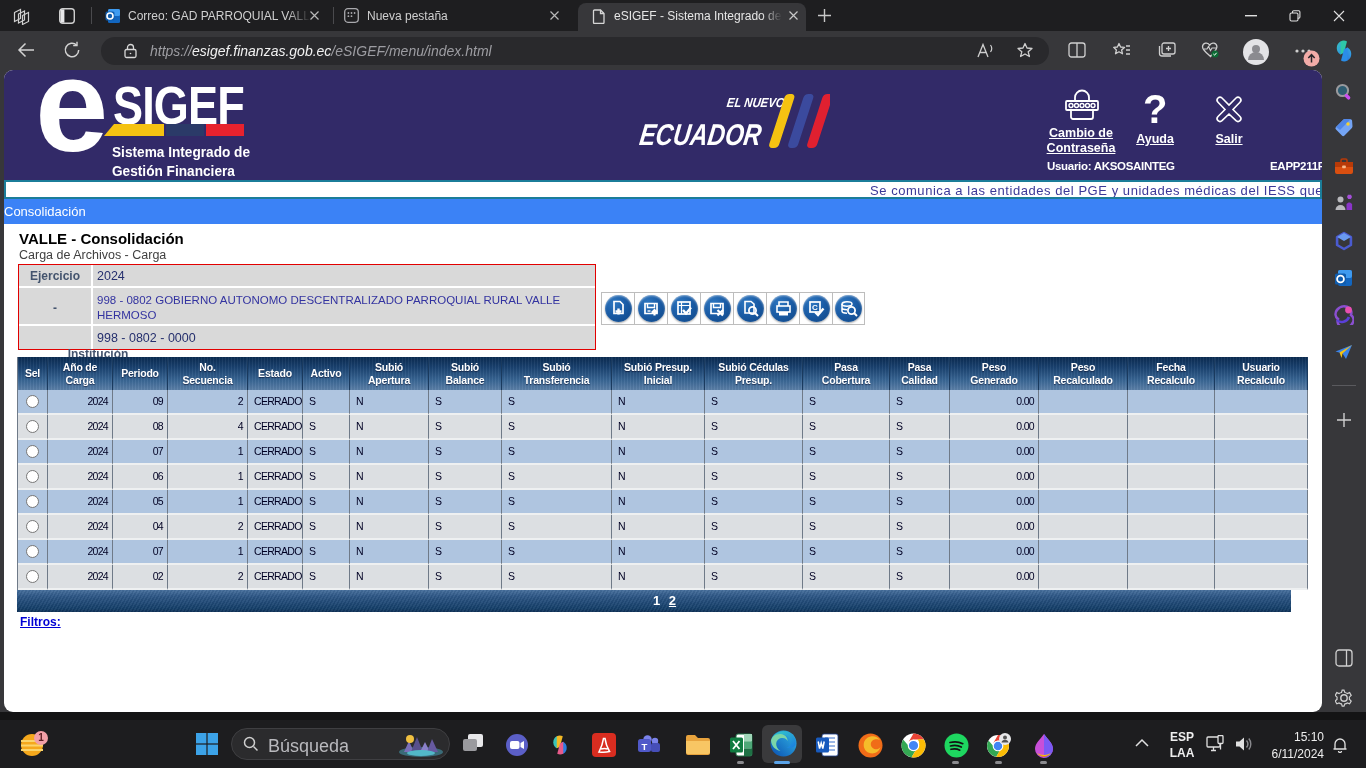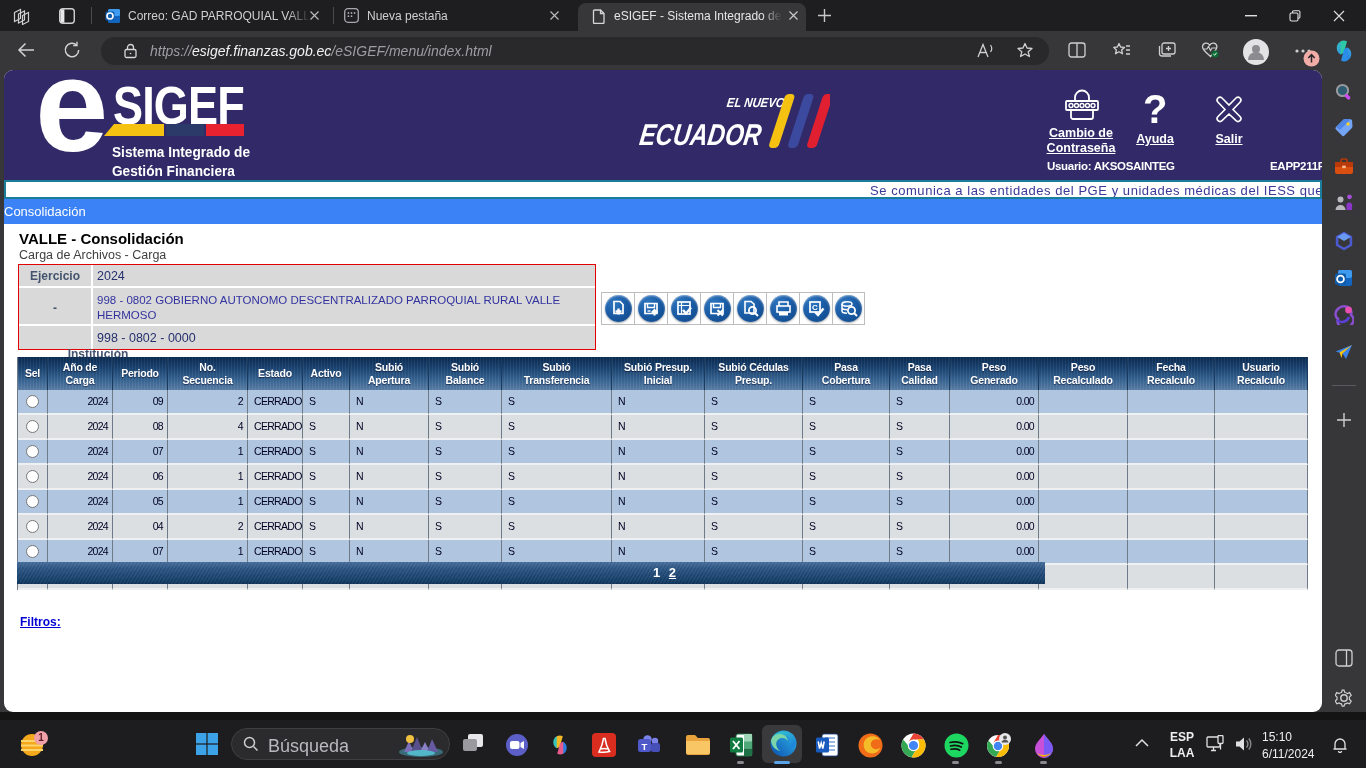--- a/index.html
+++ b/index.html
@@ -44,21 +44,21 @@
 
 
 #grid { position:absolute; left:13px; top:287px; width:1290px; }
 .trow { display:grid; border-left:1px solid #6f7a88; grid-template-columns:30px 65px 55px 80px 55px 47px 79px 73px 110px 93px 98px 87px 60px 89px 89px 87px 93px; }
 .th { background:repeating-linear-gradient(90deg, rgba(255,255,255,0.05) 0 1px, rgba(0,0,0,0.03) 1px 3px), linear-gradient(to bottom, #0b2b51 0%, #1a4270 32%, #3a6795 72%, #5b7fa7 100%); }
 .hcell { color:#ffffff; font-weight:bold; font-size:10.5px; letter-spacing:-0.2px; text-align:center; display:flex; align-items:center; justify-content:center; line-height:13px; border-right:1px solid #1a3a5e; padding:2px 1px; text-shadow:0 1px 1px rgba(0,0,30,0.55); }
 .dcell { font-size:10.5px; letter-spacing:-0.7px; color:#000023; padding:0 4px 2px 6px; display:flex; align-items:center; border-right:1px solid #6f7a88; border-bottom:2px solid #eef0f1; height:25px; }
 .num { justify-content:flex-end; }
 .rb { background:#afc5e0; }
 .rg { background:#dcdfe2; }
-#gfoot { position:absolute; left:13px; top:492px; width:1028px; height:22px; color:#fff; font-size:13px; background:repeating-linear-gradient(120deg, rgba(255,255,255,0.05) 0 1.5px, rgba(0,0,0,0.04) 1.5px 3px), linear-gradient(to bottom, #466f9c 0%, #2c5584 30%, #143e68 85%, #0f3157 100%); }
+#gfoot { position:absolute; left:13px; top:520px; width:1274px; height:22px; color:#fff; font-size:13px; background:repeating-linear-gradient(120deg, rgba(255,255,255,0.05) 0 1.5px, rgba(0,0,0,0.04) 1.5px 3px), linear-gradient(to bottom, #466f9c 0%, #2c5584 30%, #143e68 85%, #0f3157 100%); }
 #filtros { position:absolute; left:16px; top:545px; font-size:12px; color:#0000d4; font-weight:bold; text-decoration:underline; }
 
 .radio { width:13px; height:13px; border-radius:50%; background:#fff; border:1px solid #777; }
 </style>
 </head>
 <body>
 <div id="stage">
 
   <div id="tabbar"></div>
   <div id="navbar"></div>
@@ -742,19 +742,19 @@
   <svg class="abs" style="left:1206px; top:735px;" width="20" height="18" viewBox="0 0 20 18" fill="none" stroke="#e0e0e0" stroke-width="1.3">
     <rect x="1" y="2" width="13" height="10" rx="1"></rect>
     <path d="M5 15.5 h5 M7.5 12 v3.5"></path>
     <rect x="12" y="0.5" width="5" height="8" rx="1" fill="#1d1d1f"></rect>
     <path d="M14.5 8.5 v6"></path>
   </svg>
   <svg class="abs" style="left:1235px; top:736px;" width="20" height="16" viewBox="0 0 20 16">
     <path d="M1 5.5 h3.5 L9 1.5 v13 L4.5 10.5 H1 z" fill="#e0e0e0"></path>
     <path d="M11.5 4.5 a5.5 5.5 0 0 1 0 7 M13.8 2.5 a8.5 8.5 0 0 1 0 11" fill="none" stroke="#8a8a8e" stroke-width="1.4"></path>
   </svg>
-  <div class="abs" style="left:1262px; top:729px; width:62px; color:#eee; font-size:12px; line-height:17px; ">15:10<br>6/11/2024</div>
+  <div class="abs" style="left:1262px; top:729px; width:62px; color:#eee; font-size:12px; line-height:17px; text-align:right;">15:10<br>6/11/2024</div>
   <svg class="abs" style="left:1332px; top:737px;" width="16" height="16" viewBox="0 0 16 16" fill="none" stroke="#e0e0e0" stroke-width="1.3">
     <path d="M3 12 v-5 a5 5 0 0 1 10 0 v5 z M1.5 12 h13"></path>
     <path d="M6.5 14 a1.5 1.5 0 0 0 3 0"></path>
   </svg>
 
 </div>
 
 </body></html>

